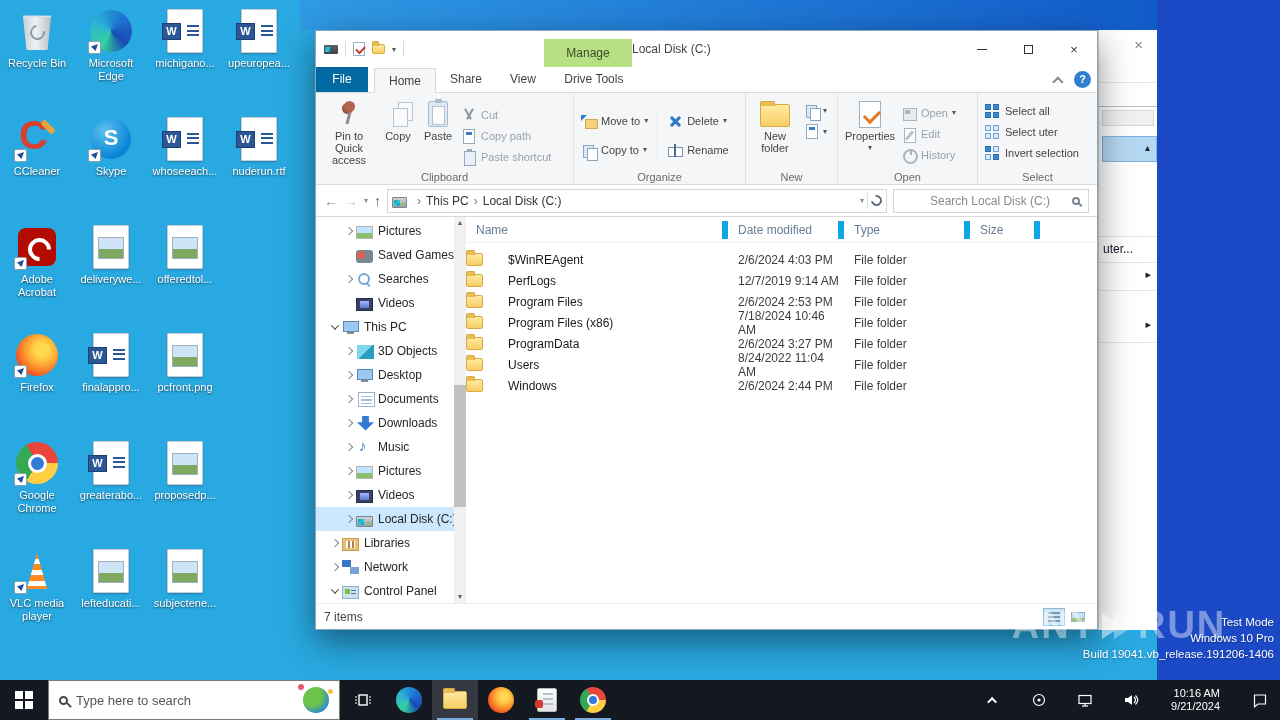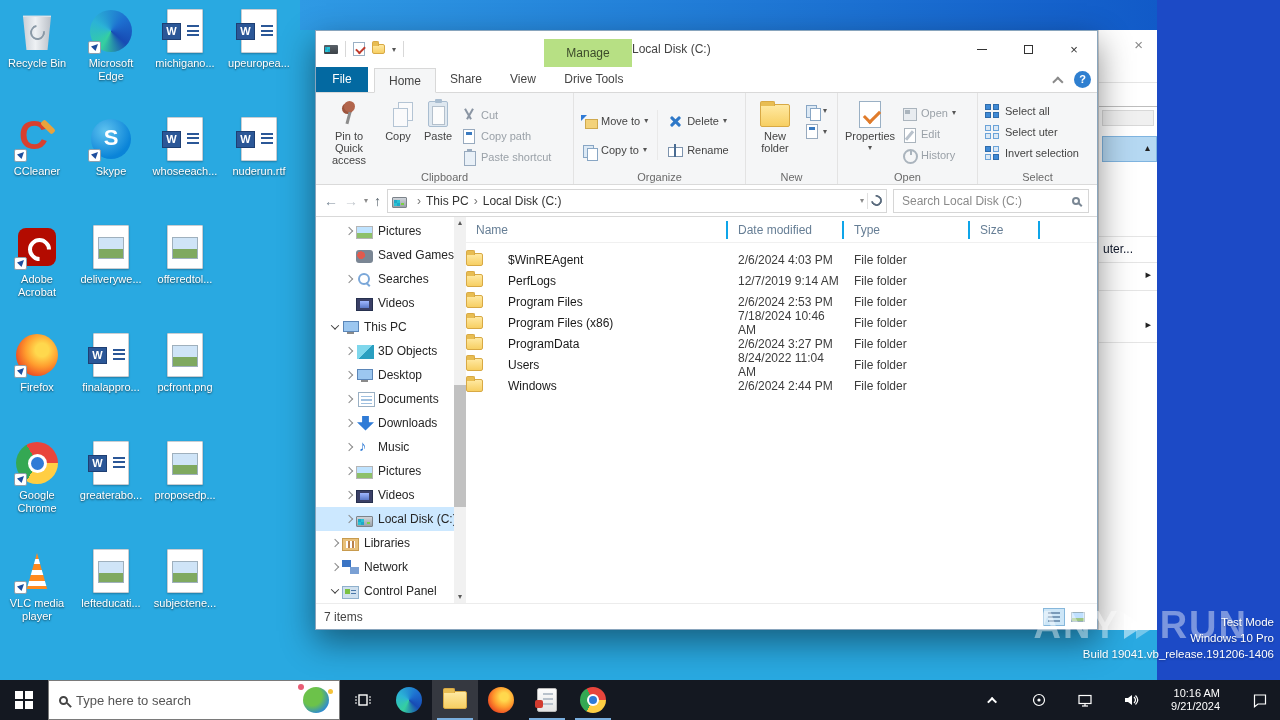--- a/index.html
+++ b/index.html
@@ -127,21 +127,21 @@
   .newmini{display:flex;align-items:center;gap:3px;}
   
   .navbar{height:32px;background:#fff;border-bottom:1px solid #d9d9d9;display:flex;align-items:center;padding:0 8px;gap:6px;}
   .na{font-size:14px;line-height:1;}
   .addr{flex:1;height:24px;border:1px solid #d6d6d6;display:flex;align-items:center;padding:0 4px;gap:3px;font-size:12px;color:#333;}
   .crumbsep{color:#777;font-size:12px;padding:0 2px;}
   .addr .spacer{flex:1;}
   .vdiv{width:1px;height:16px;background:#e0e0e0;}
   .refr{width:11px;height:11px;border:2px solid #5a6b7d;border-radius:50%;border-left-color:transparent;position:relative;transform:rotate(35deg);}
   .sbox{width:196px;height:24px;border:1px solid #d6d6d6;display:flex;align-items:center;padding:0 8px;gap:6px;}
-  .sbox .ph{flex:1;font-size:12px;color:#8a8a8a;white-space:nowrap;overflow:hidden;}
+  .sbox .ph{flex:1;font-size:12px;color:#8a8a8a;white-space:nowrap;overflow:hidden;margin-left:28px;}
   .mag{width:8px;height:8px;border:2px solid #7a8794;border-radius:50%;position:relative;flex:0 0 8px;}
   .mag::after{content:"";position:absolute;width:2px;height:5px;background:#7a8794;transform:rotate(-45deg);right:-3px;bottom:-4px;}
   
   .main{position:absolute;left:0;right:0;top:186px;bottom:26px;display:flex;overflow:hidden;}
   .tree{width:138px;padding-top:2px;overflow:hidden;}
   .titem{height:24px;display:flex;align-items:center;font-size:12px;color:#262626;white-space:nowrap;}
   .titem.l1{padding-left:12px;}
   .titem.l2{padding-left:26px;}
   .titem.sel{background:#cce8ff;}
   .ch{width:14px;flex:0 0 14px;display:flex;align-items:center;justify-content:center;}
@@ -171,21 +171,21 @@
   .ti-net::after{content:"";position:absolute;right:0;bottom:1px;width:9px;height:7px;background:#7aa0d4;}
   .ti-cpl{background:#cfe0ef;border:1px solid #8fb0cc;height:13px;top:1px;}
   .ti-cpl::before{content:"";position:absolute;left:2px;top:2px;width:5px;height:5px;background:#7ac143;}
   .ti-cpl::after{content:"";position:absolute;right:2px;top:3px;width:5px;height:6px;background:repeating-linear-gradient(#4a77a8 0 1.5px,transparent 1.5px 3px);}
   .vscroll{width:12px;background:#f1f1f1;position:relative;}
   .vscroll .sa{position:absolute;left:0;right:0;text-align:center;font-size:8px;color:#5a5a5a;height:12px;line-height:12px;}
   .vscroll .sa.dn{bottom:0;}
   .vthumb{position:absolute;left:0;right:0;top:168px;height:122px;background:#c1c1c1;}
   .flist{flex:1;position:relative;padding-top:0;}
   .fhead{height:26px;display:flex;align-items:center;font-size:12px;color:#667e95;border-bottom:1px solid #f0f0f0;}
-  .fhead .hc{padding-left:10px;border-right:2px solid #0ea5e9;height:18px;line-height:18px;}
+  .fhead .hc{padding-left:10px;border-right:6px solid #0ea5e9;height:18px;line-height:18px;}
   .hc.c-name{width:262px;}
   .hc.c-date{width:116px;}
   .hc.c-type{width:126px;}
   .hc.c-size{width:70px;}
   .frows{padding-top:6px;}
   .frow{height:21px;display:flex;align-items:center;font-size:12px;}
   .frow .cell-name{width:262px;display:flex;align-items:center;gap:25px;color:#1a1a1a;}
   .frow .cell-date{width:116px;color:#3d3d3d;padding-left:10px;}
   .frow .cell-type{width:126px;color:#3d3d3d;padding-left:10px;}
   
@@ -220,21 +220,21 @@
   .m-cr .c2{position:absolute;left:50%;top:50%;width:8px;height:8px;margin:-4px 0 0 -4px;background:#2f7bd6;border-radius:50%;}
   .i-note{width:20px;height:24px;background:linear-gradient(#fdfdfd,#e4e4e4);border:1px solid #b9b9b9;border-radius:2px;position:relative;}
   .i-note::before{content:"";position:absolute;left:-3px;bottom:3px;width:8px;height:8px;background:#d23b2f;border-radius:2px;}
   .i-note::after{content:"";position:absolute;left:5px;top:4px;width:10px;height:14px;background:repeating-linear-gradient(#b9c2cc 0 2px,transparent 2px 5px);}
   .tray{margin-left:auto;display:flex;align-items:center;gap:26px;padding-right:10px;}
   .trayi{display:flex;align-items:center;justify-content:center;width:20px;height:40px;}
   .chup{width:7px;height:7px;border-top:2px solid #fff;border-left:2px solid #fff;transform:rotate(45deg) translateY(2px);}
   .clock{color:#fff;font-size:11px;line-height:13px;text-align:right;padding:0 4px;}
   
   .wm{position:absolute;right:2px;bottom:42px;width:278px;height:66px;z-index:50;pointer-events:none;}
-  .wm-logo{position:absolute;left:-10px;top:-8px;right:30px;display:flex;align-items:center;justify-content:flex-end;gap:4px;color:rgba(255,255,255,.42);font-size:38px;font-weight:bold;letter-spacing:2px;}
+  .wm-logo{position:absolute;left:-10px;top:-8px;right:30px;display:flex;align-items:center;justify-content:center;gap:4px;color:rgba(255,255,255,.42);font-size:38px;font-weight:bold;letter-spacing:2px;}
   .wm-logo .tri{width:0;height:0;border-left:20px solid rgba(255,255,255,.5);border-top:13px solid transparent;border-bottom:13px solid transparent;}
   .wm-logo .tri.t2{margin-left:-12px;border-left-color:rgba(255,255,255,.35);}
   .wm-lines{position:absolute;right:4px;top:2px;text-align:right;color:#fff;font-size:11.5px;line-height:16px;text-shadow:0 1px 2px rgba(0,0,0,.35);}
 </style>
 </head>
 <body>
 
 <div class="screen">
   <div class="band-top"></div>
   <div class="band-right"></div>

